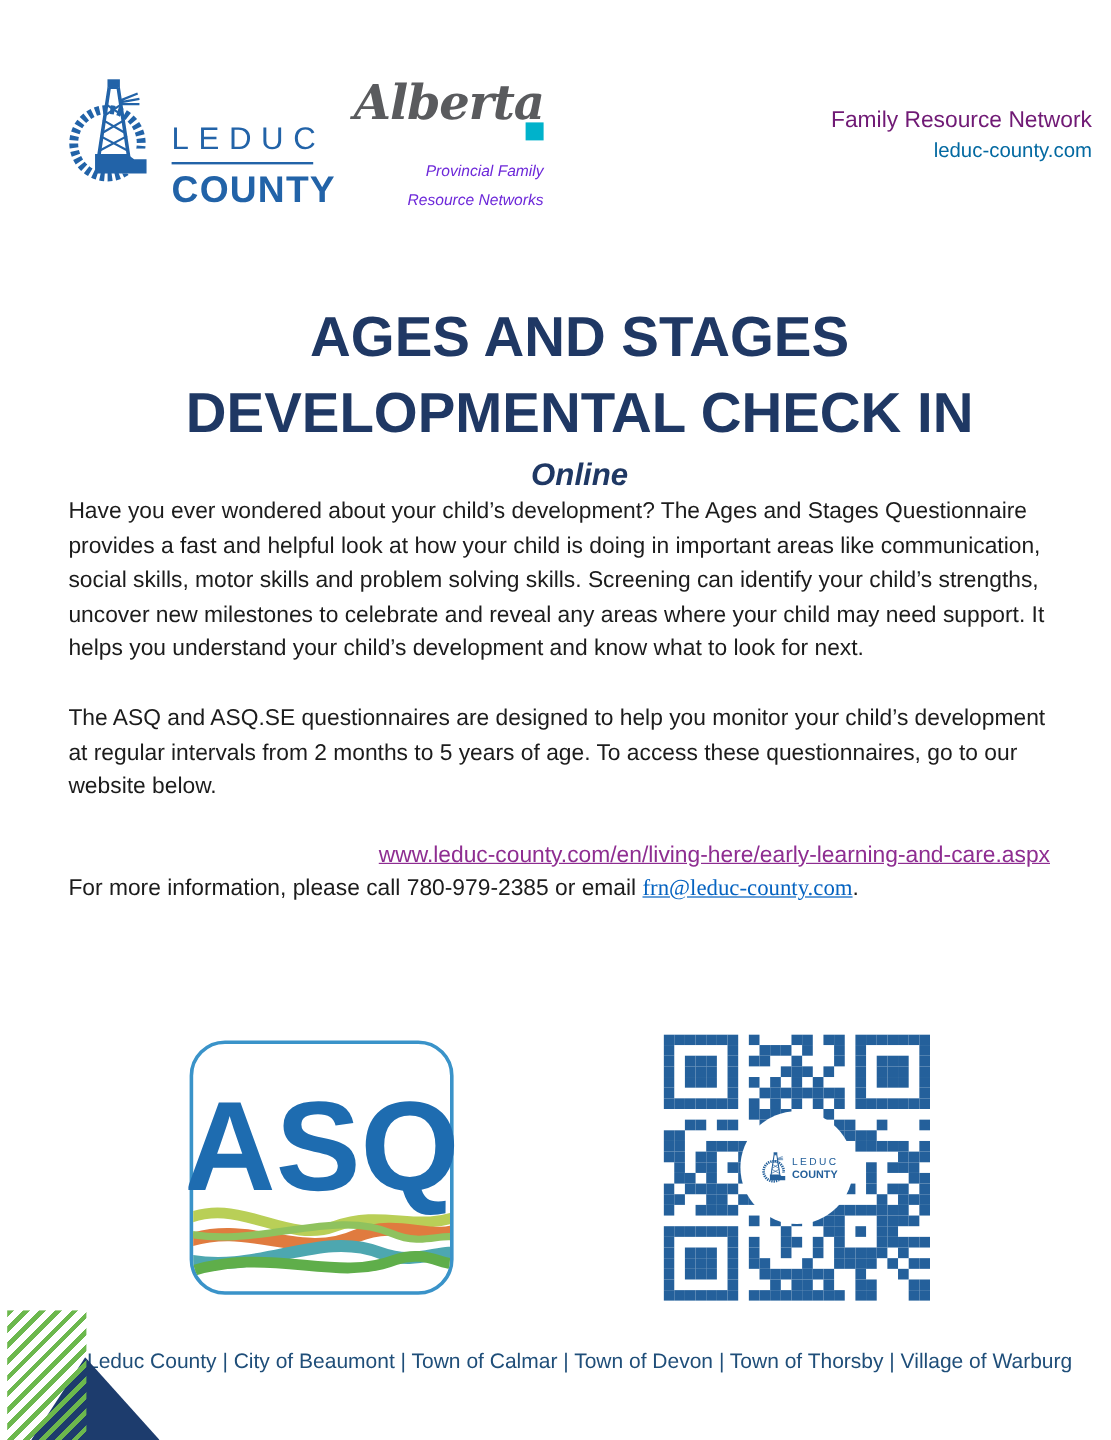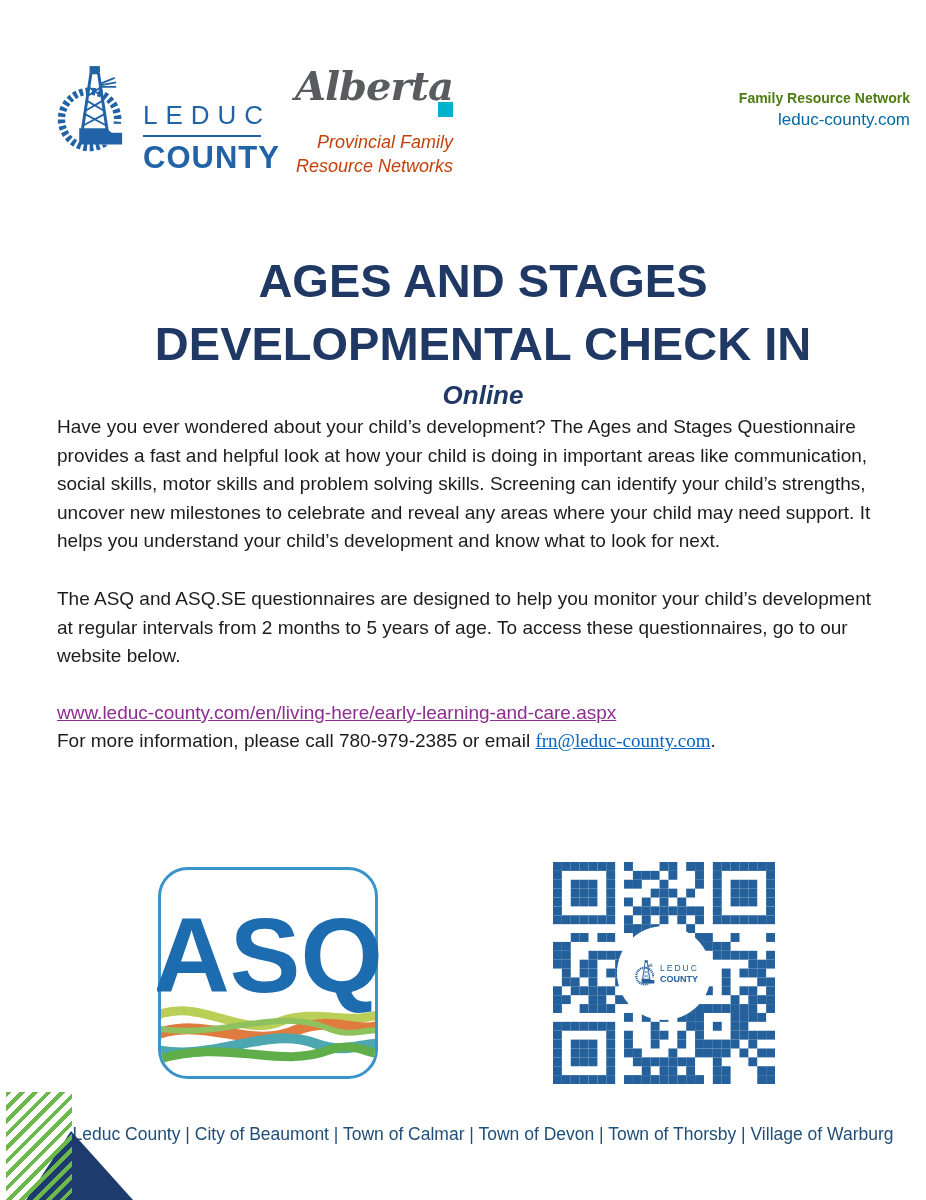--- a/index.html
+++ b/index.html
@@ -18,36 +18,36 @@
   .leduc-l1 { font-size:26px; letter-spacing:8px; font-weight:500; }
   .leduc-rule { width:118px; border:0; border-top:2.5px solid #2263a8; margin:4px 0 3px 0; }
   .leduc-l2 { font-size:31px; font-weight:800; letter-spacing:1px; }
 
   .alberta-logo { position:absolute; left:283px; top:62px; width:170px; text-align:right; }
   .alberta-script {
     font-family:"DejaVu Serif", serif; font-style:italic; font-weight:bold;
     font-size:40px; color:#5a5b5e; letter-spacing:-1px; line-height:48px;
   }
   .alberta-square { display:inline-block; width:15px; height:15px; background:#00b2cb; margin-left:3px; transform:translateY(-8px); }
-  .alberta-sub { font-style:italic; font-size:18px; color:#c2410c; line-height:22px; margin-top:2px; }
+  .alberta-sub { font-style:italic; font-size:13px; color:#6d28d9; line-height:22px; margin-top:2px; }
 
   .header-contact { position:absolute; right:56px; top:90px; text-align:right; }
-  .hc-title { font-size:14px; font-weight:bold; color:#4d7c0f; margin-bottom:3px; }
+  .hc-title { font-size:19px; font-weight:normal; color:#701a75; margin-bottom:3px; }
   .hc-line { font-size:17px; color:#0369a1; line-height:22px; }
 
   
   .title-block { position:absolute; left:0; top:249px; width:100%; text-align:center; color:#1f3864; }
   .title-line { font-size:47px; font-weight:800; line-height:63px; letter-spacing:0; }
   .title-sub { font-size:26px; font-weight:bold; font-style:italic; margin-top:5px; }
 
   
   .body-copy { position:absolute; left:57px; top:413px; width:818px; font-size:19px; line-height:28.6px; color:#1c1c1c; }
   .body-copy p { margin:0; }
   .para2 { margin-top:29px !important; }
-  .link-row { text-align:left; margin-top:28px; }
+  .link-row { text-align:right; margin-top:28px; }
   .site-link { color:#8e2d91; text-decoration:underline; }
   .info-row { margin-top:34px; }
   .email-link { color:#0563c1; text-decoration:underline;font-family:Liberation Serif, serif; }
 
   
   .asq-logo { position:absolute; left:157px; top:866px; }
   .qr-code  { position:absolute; left:553px; top:862px; }
 
   
   .footer-munis { position:absolute; left:0; top:1124px; width:100%; text-align:center;

